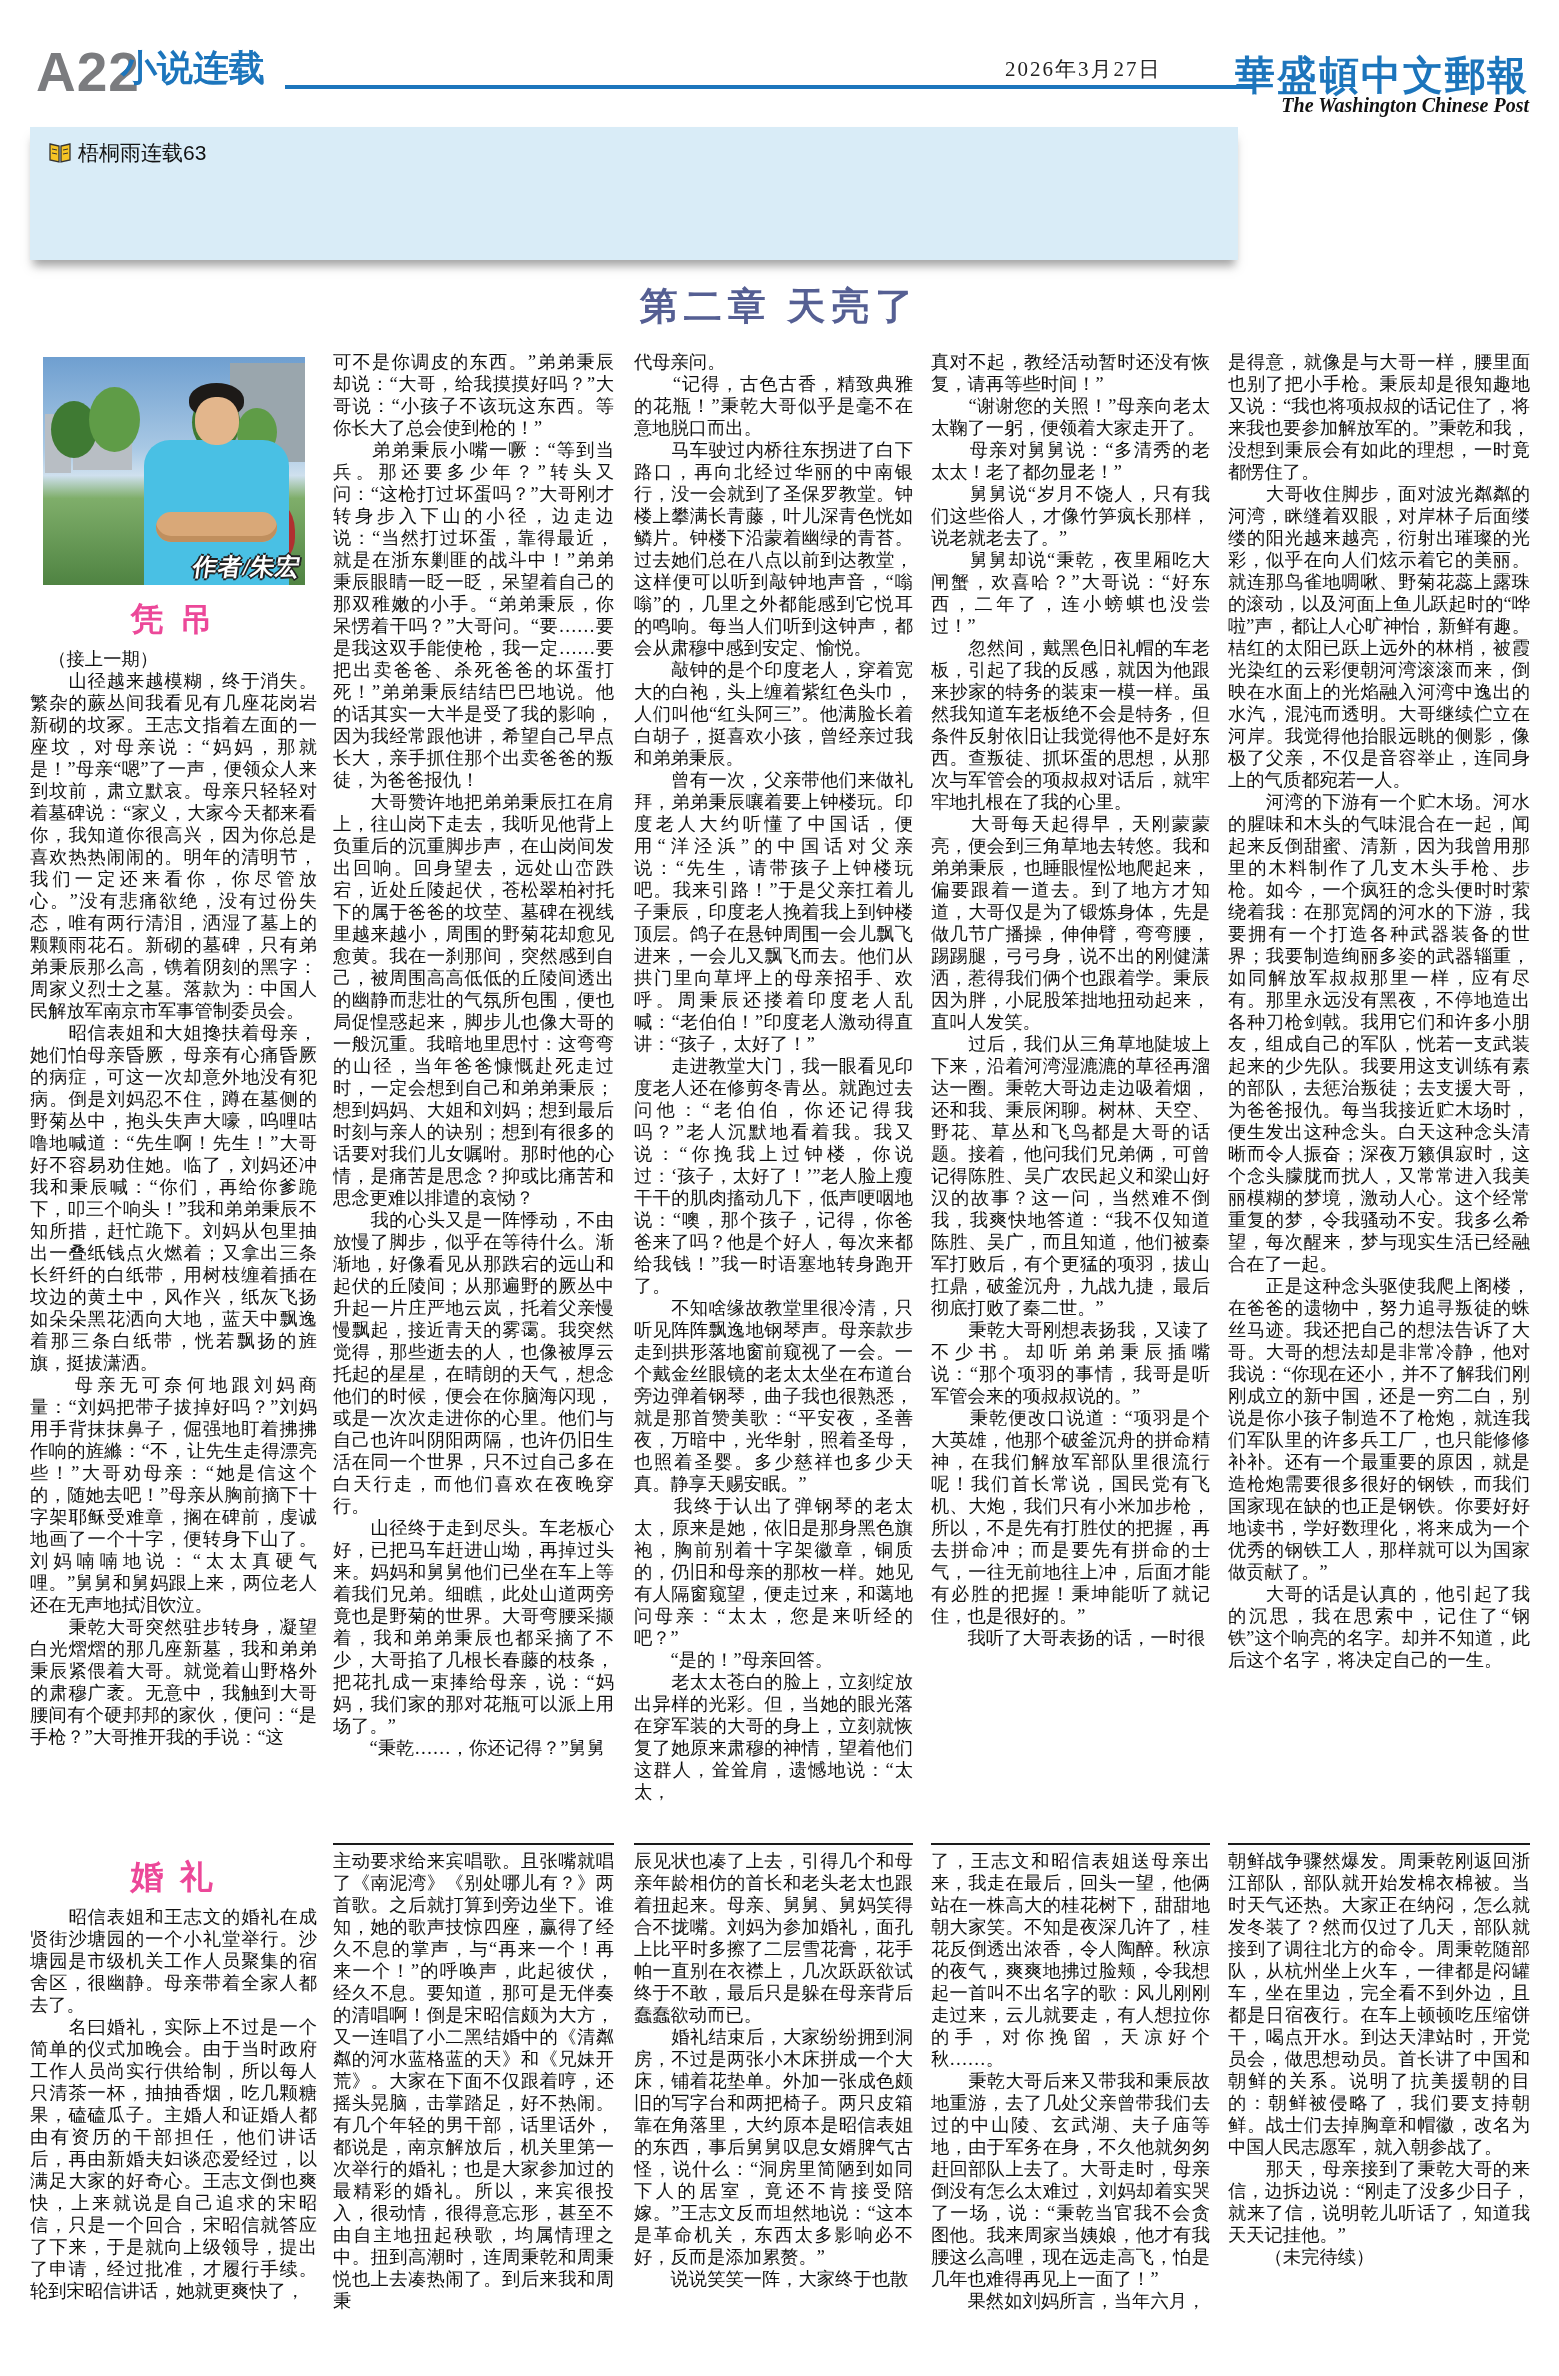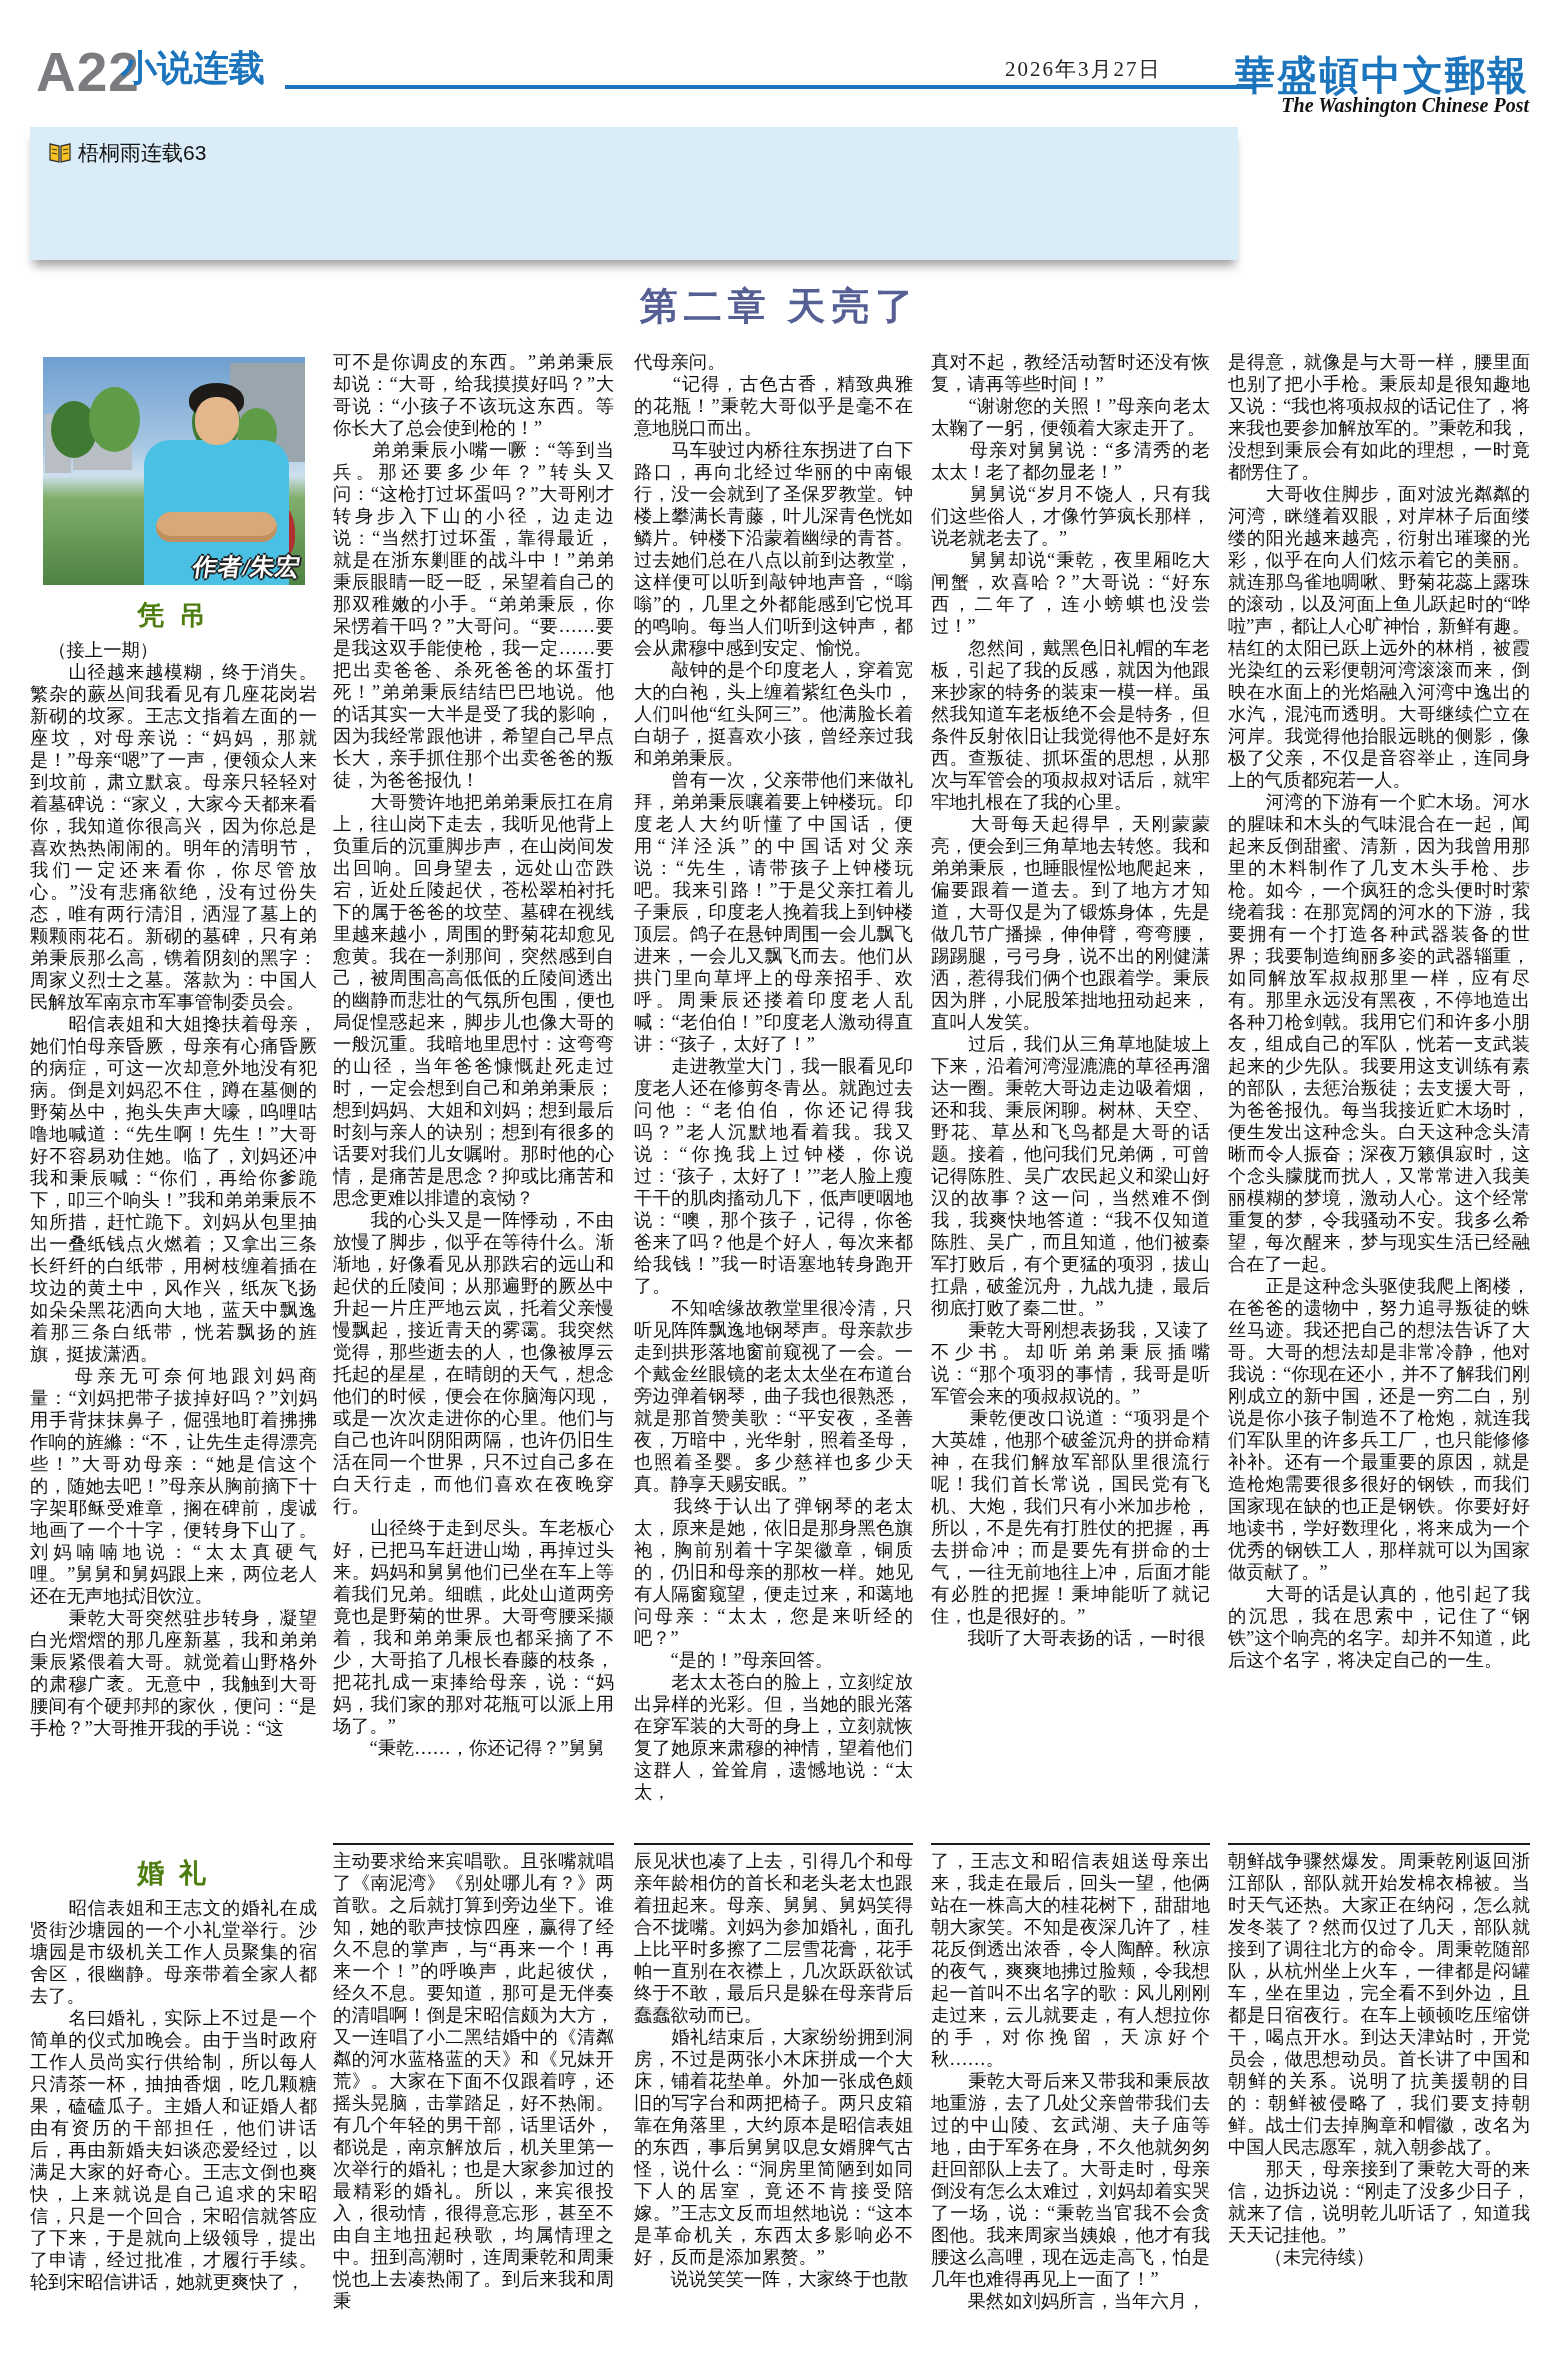--- a/index.html
+++ b/index.html
@@ -27,21 +27,21 @@
   #banner-title { position:absolute; left:0; right:0; top:22px; text-align:center; font-size:65px;
     font-weight:bold; color:#555f93; letter-spacing:26px; text-indent:26px; }
   #chapter-title { position:absolute; left:0; right:0; top:281px; text-align:center; font-size:38px;
     font-weight:bold; color:#555f93; letter-spacing:6px; }
   
   .col { position:absolute; top:351px; }
   .part-top { height:1492px; overflow:hidden; }
   .part-bot { height:493px; overflow:hidden; margin-top:6px; }
   .ruled { border-top:2px solid #1a1a1a; padding-top:5px; margin-top:0; }
   .paras p { margin:0; font-size:18.3px; line-height:22px; text-align:justify; word-break:break-all; }
-  .sec-title { margin:6px 0 6px 0; text-align:center; font-size:27px; font-weight:bold; color:#4d7c0f;
+  .sec-title { margin:6px 0 6px 0; text-align:center; font-size:33px; font-weight:bold; color:#ec4899;
     letter-spacing:4px; }
   
   #photo { position:relative; width:262px; height:228px; margin:6px auto 12px auto; overflow:hidden;
     background:linear-gradient(180deg,#6f9fd0 0%,#a8c8e4 40%,#cfe0ee 52%,#7fae6a 62%,#4f8342 100%); }
   .bldg { position:absolute; background:#b8bec4; }
   .tree { position:absolute; background:#3f7a33; border-radius:50%; }
   .tree.light { background:#5f9c47; }
   .bush-red { position:absolute; background:#b03030; border-radius:50% 50% 40% 40%; }
   #person { position:absolute; left:95px; top:26px; width:149px; height:202px; }
   #person .hair { position:absolute; left:51px; top:0; width:55px; height:34px; background:#1d1a18;

